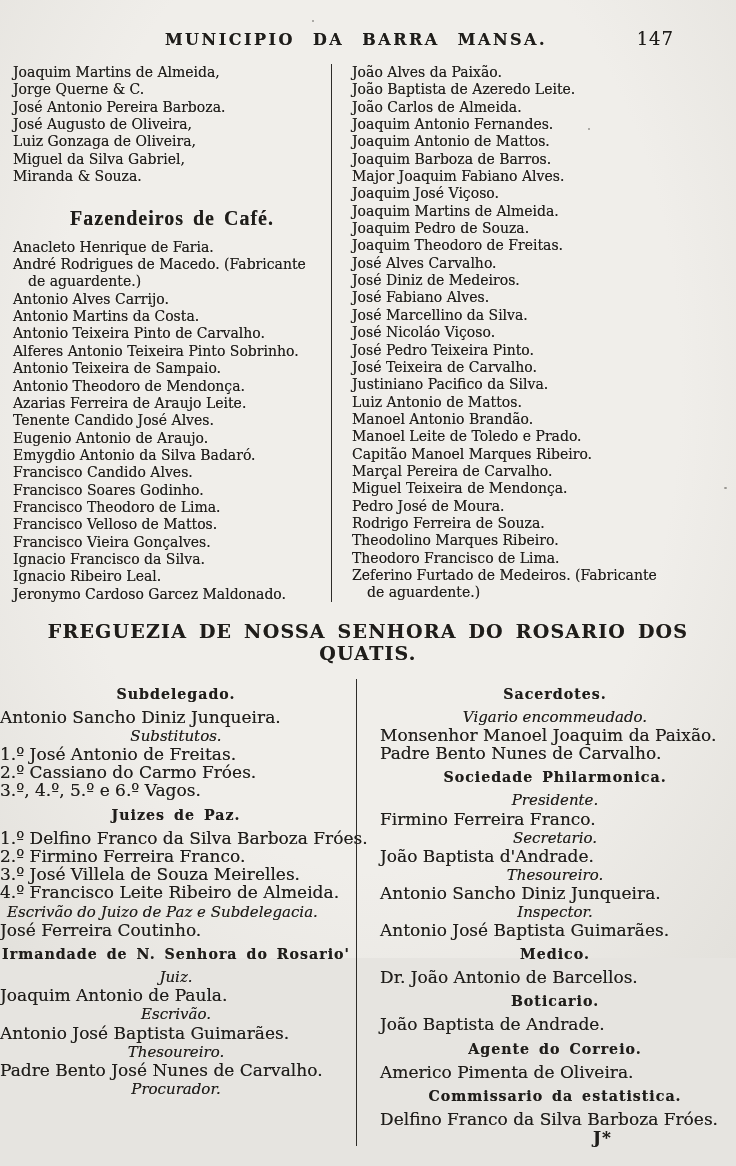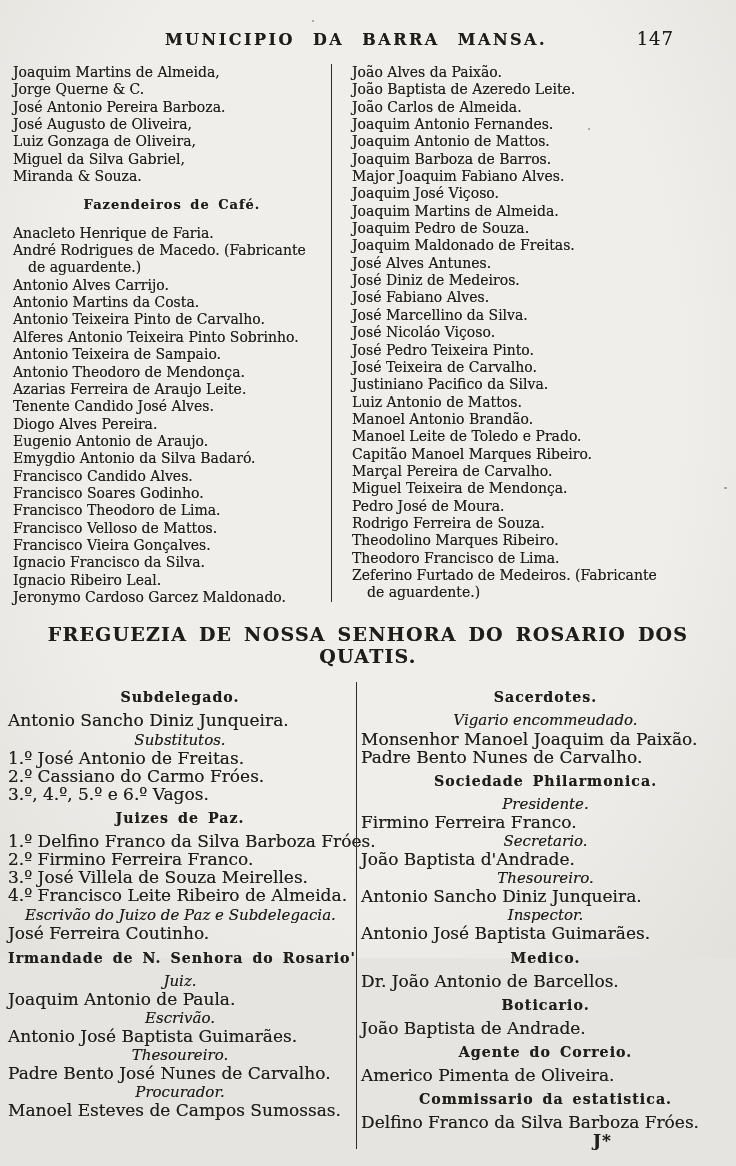--- a/index.html
+++ b/index.html
@@ -36,37 +36,37 @@
     position: absolute;
     top: -2px;
     right: 62px;
     font-size: 18px;
     letter-spacing: 1px;
   }
   
   .cols { display: flex; align-items: flex-start; }
   .cols.top .col-l { width: 331px; box-sizing: border-box; padding-left: 13px; }
   .cols.top .col-r { flex: 1; box-sizing: border-box; border-left: 1px solid #2e2c29; padding-left: 20px; padding-right: 4px; }
-  .cols.bot .col-l { width: 356px; box-sizing: border-box; padding-left: 8px; padding-right: 4px; }
-  .cols.bot .col-r { flex: 1; box-sizing: border-box; border-left: 1px solid #2e2c29; padding-left: 4px; padding-right: 6px; }
+  .cols.bot .col-l { width: 356px; box-sizing: border-box; padding-left: 0; padding-right: 4px; }
+  .cols.bot .col-r { flex: 1; box-sizing: border-box; border-left: 1px solid #2e2c29; padding-left: 23px; padding-right: 6px; }
   
   .top .ln { font-size: 14px; line-height: 17.35px; white-space: nowrap; }
   .bot .ln { font-size: 17px; line-height: 18.1px; white-space: nowrap; }
   .ln.c { padding-left: 15px; }
   .ln.hb {
     font-weight: bold;
     text-align: center;
     letter-spacing: 1px;
     word-spacing: 3px;
   }
-  .top .ln.hb { margin: 11px 0 11px; font-size: 13px; }
+  .top .ln.hb { margin: 25px 0 11px; font-size: 20px; font-family: Liberation Serif, serif; }
   .bot .ln.hb { margin: 6px 0 5px; font-size: 14.2px; }
   .ln.hi { font-style: italic; text-align: center; font-size: 15px; }
   .bot .ln.hi { margin: 1px 0 0; }
-  .ln.hil { font-style: italic; font-size: 15px; margin: 2px 17px 0; }
+  .ln.hil { font-style: italic; font-size: 15px; margin: 2px 7px 0; }
   .ln.sig {
     font-weight: bold;
     text-align: right;
     padding-right: 118px;
     letter-spacing: 1px;
   }
   
   .freg {
     text-align: center;
     font-weight: bold;
@@ -108,21 +108,20 @@
         <div class="ln n">André Rodrigues de Macedo. (Fabricante</div>
         <div class="ln c">de aguardente.)</div>
         <div class="ln n">Antonio Alves Carrijo.</div>
         <div class="ln n">Antonio Martins da Costa.</div>
         <div class="ln n">Antonio Teixeira Pinto de Carvalho.</div>
         <div class="ln n">Alferes Antonio Teixeira Pinto Sobrinho.</div>
         <div class="ln n">Antonio Teixeira de Sampaio.</div>
         <div class="ln n">Antonio Theodoro de Mendonça.</div>
         <div class="ln n">Azarias Ferreira de Araujo Leite.</div>
         <div class="ln n">Tenente Candido José Alves.</div>
-        <div class="ln n">Diogo Alves Pereira.</div>
         <div class="ln n">Eugenio Antonio de Araujo.</div>
         <div class="ln n">Emygdio Antonio da Silva Badaró.</div>
         <div class="ln n">Francisco Candido Alves.</div>
         <div class="ln n">Francisco Soares Godinho.</div>
         <div class="ln n">Francisco Theodoro de Lima.</div>
         <div class="ln n">Francisco Velloso de Mattos.</div>
         <div class="ln n">Francisco Vieira Gonçalves.</div>
         <div class="ln n">Ignacio Francisco da Silva.</div>
         <div class="ln n">Ignacio Ribeiro Leal.</div>
         <div class="ln n">Jeronymo Cardoso Garcez Maldonado.</div>
@@ -131,22 +130,22 @@
         <div class="ln n">João Alves da Paixão.</div>
         <div class="ln n">João Baptista de Azeredo Leite.</div>
         <div class="ln n">João Carlos de Almeida.</div>
         <div class="ln n">Joaquim Antonio Fernandes.</div>
         <div class="ln n">Joaquim Antonio de Mattos.</div>
         <div class="ln n">Joaquim Barboza de Barros.</div>
         <div class="ln n">Major Joaquim Fabiano Alves.</div>
         <div class="ln n">Joaquim José Viçoso.</div>
         <div class="ln n">Joaquim Martins de Almeida.</div>
         <div class="ln n">Joaquim Pedro de Souza.</div>
-        <div class="ln n">Joaquim Maldonado de Freitas.</div>
-        <div class="ln n">José Alves Antunes.</div>
+        <div class="ln n">Joaquim Theodoro de Freitas.</div>
+        <div class="ln n">José Alves Carvalho.</div>
         <div class="ln n">José Diniz de Medeiros.</div>
         <div class="ln n">José Fabiano Alves.</div>
         <div class="ln n">José Marcellino da Silva.</div>
         <div class="ln n">José Nicoláo Viçoso.</div>
         <div class="ln n">José Pedro Teixeira Pinto.</div>
         <div class="ln n">José Teixeira de Carvalho.</div>
         <div class="ln n">Justiniano Pacifico da Silva.</div>
         <div class="ln n">Luiz Antonio de Mattos.</div>
         <div class="ln n">Manoel Antonio Brandão.</div>
         <div class="ln n">Manoel Leite de Toledo e Prado.</div>
@@ -180,21 +179,20 @@
         <div class="ln hil">Escrivão do Juizo de Paz e Subdelegacia.</div>
         <div class="ln n">José Ferreira Coutinho.</div>
         <div class="ln hb">Irmandade de N. Senhora do Rosario'</div>
         <div class="ln hi">Juiz.</div>
         <div class="ln n">Joaquim Antonio de Paula.</div>
         <div class="ln hi">Escrivão.</div>
         <div class="ln n">Antonio José Baptista Guimarães.</div>
         <div class="ln hi">Thesoureiro.</div>
         <div class="ln n">Padre Bento José Nunes de Carvalho.</div>
         <div class="ln hi">Procurador.</div>
-        <div class="ln n">Manoel Esteves de Campos Sumossas.</div>
       </div>
     <div class="col-r">
         <div class="ln hb">Sacerdotes.</div>
         <div class="ln hi">Vigario encommeudado.</div>
         <div class="ln n">Monsenhor Manoel Joaquim da Paixão.</div>
         <div class="ln n">Padre Bento Nunes de Carvalho.</div>
         <div class="ln hb">Sociedade Philarmonica.</div>
         <div class="ln hi">Presidente.</div>
         <div class="ln n">Firmino Ferreira Franco.</div>
         <div class="ln hi">Secretario.</div>

